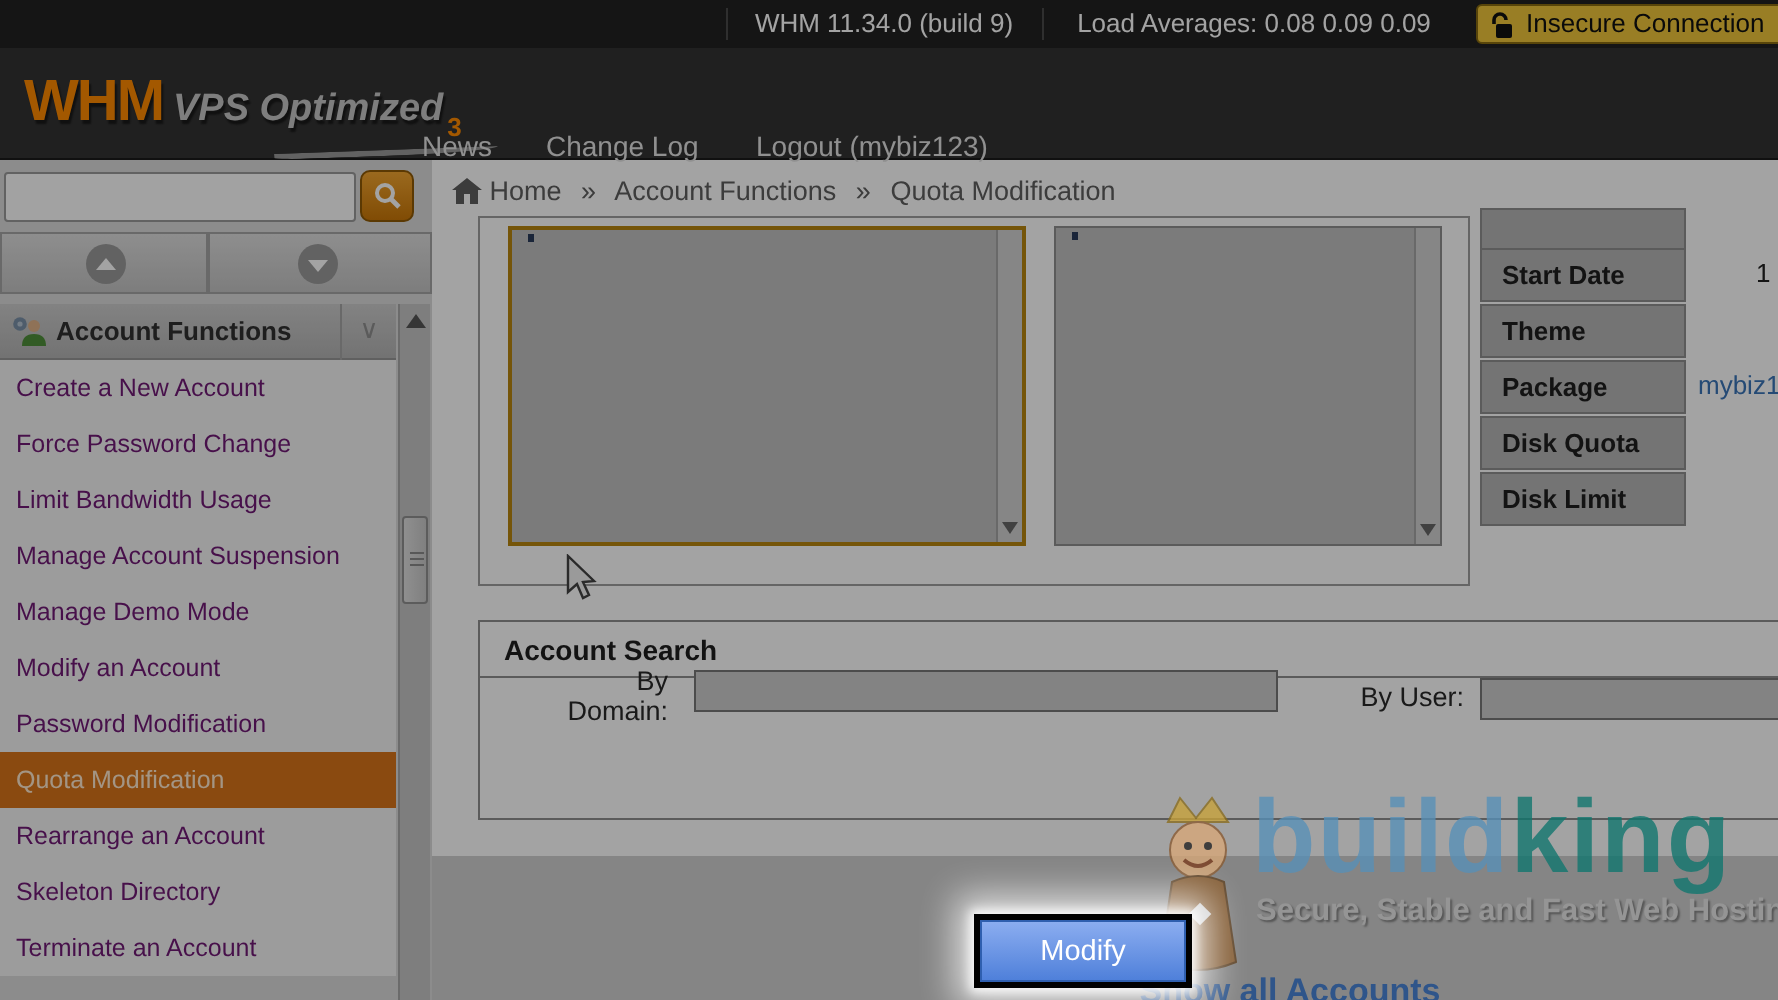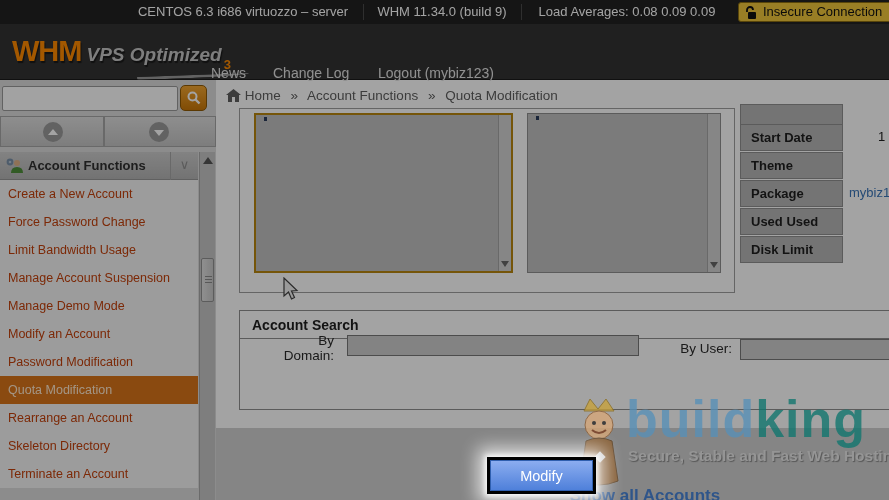--- a/index.html
+++ b/index.html
@@ -28,21 +28,21 @@
   .s-btn { position:absolute; left:180px; top:5px; width:27px; height:26px; border-radius:5px; background:linear-gradient(#f2a530,#c97708); border:1px solid #8f5a06; }
   .scrollbtn-row { position:absolute; left:0; top:36px; width:216px; height:31px; }
   .scrollbtn { position:absolute; top:0; height:31px; background:linear-gradient(#dedede,#c4c4c4); border:1px solid #a5a5a5; }
   .circ { position:absolute; top:5px; width:20px; height:20px; border-radius:50%; background:#9a9a9a; }
   .tri-u { position:absolute; left:5px; top:7px; width:0; height:0; border-left:5px solid transparent; border-right:5px solid transparent; border-bottom:6px solid #fff; }
   .tri-d { position:absolute; left:5px; top:8px; width:0; height:0; border-left:5px solid transparent; border-right:5px solid transparent; border-top:6px solid #fff; }
   .af-hdr { position:absolute; left:0; top:72px; width:198px; height:28px; background:linear-gradient(#cccccc,#b4b4b4); border-bottom:1px solid #979797; }
   .af-hdr-label { position:absolute; left:28px; top:0; line-height:28px; font-size:13px; font-weight:bold; color:#2f2f2f; }
   .af-chev { position:absolute; right:0; top:0; width:28px; height:28px; border-left:1px solid #a5a5a5; color:#8f8f8f; font-size:13px; text-align:center; line-height:26px; }
   .menu { position:absolute; left:0; top:100px; width:198px; background:#f5f5f5; }
-  .menu-item { height:28px; line-height:28px; padding-left:8px; font-size:12.5px; color:#c2410c; white-space:nowrap; overflow:hidden; cursor:pointer; }
+  .menu-item { height:28px; line-height:28px; padding-left:8px; font-size:12.5px; color:#701a75; white-space:nowrap; overflow:hidden; cursor:pointer; }
   .menu-item.active { background:#d8741a; color:#ffe9cf; }
   .s-scroll { position:absolute; left:199px; top:72px; width:16px; height:348px; background:#c6c6c6; border-left:1px solid #a8a8a8; }
   .s-up { position:absolute; left:3px; top:5px; width:0; height:0; border-left:5px solid transparent; border-right:5px solid transparent; border-bottom:7px solid #555; }
   .s-thumb { position:absolute; left:1px; top:106px; width:13px; height:44px; background:linear-gradient(90deg,#e0e0e0,#c8c8c8); border:1px solid #919191; border-radius:2px; }
   .s-grip { position:absolute; left:3px; top:17px; width:7px; height:9px; background:repeating-linear-gradient(#8a8a8a 0 1px, transparent 1px 3px); }
 
   
   .content { position:absolute; left:216px; top:80px; width:673px; height:348px; background:#ffffff; z-index:0; }
   .crumb { position:absolute; left:10px; top:8px; font-size:13.5px; color:#5e5e5e; white-space:nowrap; }
   .crumb .sep { margin:0 6px; }
@@ -72,21 +72,20 @@
   .wm-tag { font-size:15.5px; font-weight:bold; color:#9a9a9a; text-shadow:1px 1px 1px #4a4a4a; margin-left:58px; margin-top:2px; }
   .modify-wrap { position:absolute; left:487px; top:457px; width:109px; height:37px; border:3px solid #000; background:#000; z-index:60;
                  box-shadow:0 0 18px 9px rgba(255,255,255,0.75), 0 0 5px 2px rgba(255,255,255,0.9); }
   .modify-btn { width:100%; height:100%; background:linear-gradient(#8badf0,#4f80da); border:1px solid #2f5faf; color:#fff; font-size:14.5px; font-family:"Liberation Sans",sans-serif; cursor:pointer; }
   .cursor { position:absolute; left:283px; top:277px; z-index:70; }
 </style>
 </head>
 <body>
 
 <div class="topbar">
-  <div class="seg" style="left:130px;width:226px;">CENTOS 6.3 i686 virtuozzo – server</div>
   <div class="tb-div" style="left:363px;"></div>
   <div class="seg" style="left:372px;width:140px;">WHM 11.34.0 (build 9)</div>
   <div class="tb-div" style="left:521px;"></div>
   <div class="seg" style="left:530px;width:194px;">Load Averages: 0.08 0.09 0.09</div>
   <div class="insecure-chip">
     <span class="lock-icn">
       <svg width="14" height="14" viewBox="0 0 14 14">
           <path d="M2 6 v-2 a3 3 0 0 1 6 0" fill="none" stroke="#111" stroke-width="1.8"></path>
           <rect x="3" y="6" width="8" height="7" rx="1" fill="#111"></rect>
         </svg>
@@ -197,21 +196,21 @@
       </div>
       <div class="info-row">
         <div class="info-lab">Theme</div>
         <div class="info-val"></div>
       </div>
       <div class="info-row">
         <div class="info-lab">Package</div>
         <div class="info-val link">mybiz1</div>
       </div>
       <div class="info-row">
-        <div class="info-lab">Used Used</div>
+        <div class="info-lab">Disk Quota</div>
         <div class="info-val"></div>
       </div>
       <div class="info-row">
         <div class="info-lab">Disk Limit</div>
         <div class="info-val"></div>
       </div>
     </div>
 
   <div class="acct-search">
     <div class="as-hdr">Account Search</div>

